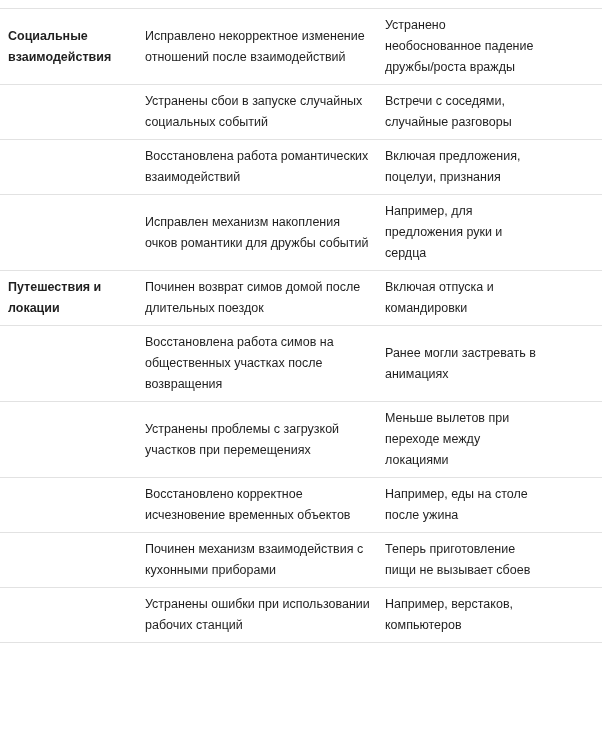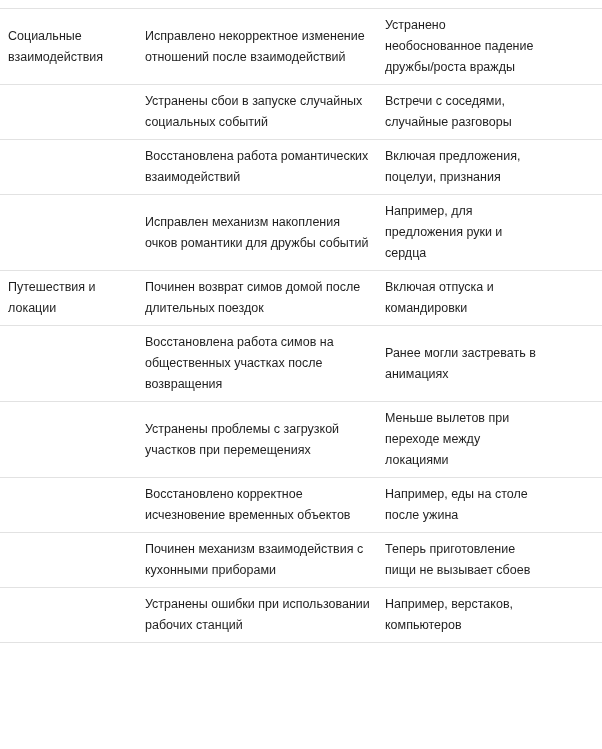--- a/index.html
+++ b/index.html
@@ -23,21 +23,21 @@
   td {
     border-top: 1px solid #e2e2e2;
     vertical-align: middle;
     font-size: 12.5px;
     line-height: 21px;
     color: #1f1f1f;
     padding: 6px 0;
   }
   tr:last-child td { border-bottom: 1px solid #e2e2e2; }
   td.cat {
-    font-weight: normal;
+    font-weight: bold;
     padding-left: 8px;
     padding-right: 26px;
   }
   td.fix { padding-left: 5px; margin-top: 24px; }
   td.note { padding-left: 5px; margin-left: 46px; }
   .fix .txt { max-width: 230px; }
   .note .txt { max-width: 160px; }
   .cat .txt { max-width: 106px; }
 </style>
 </head>

